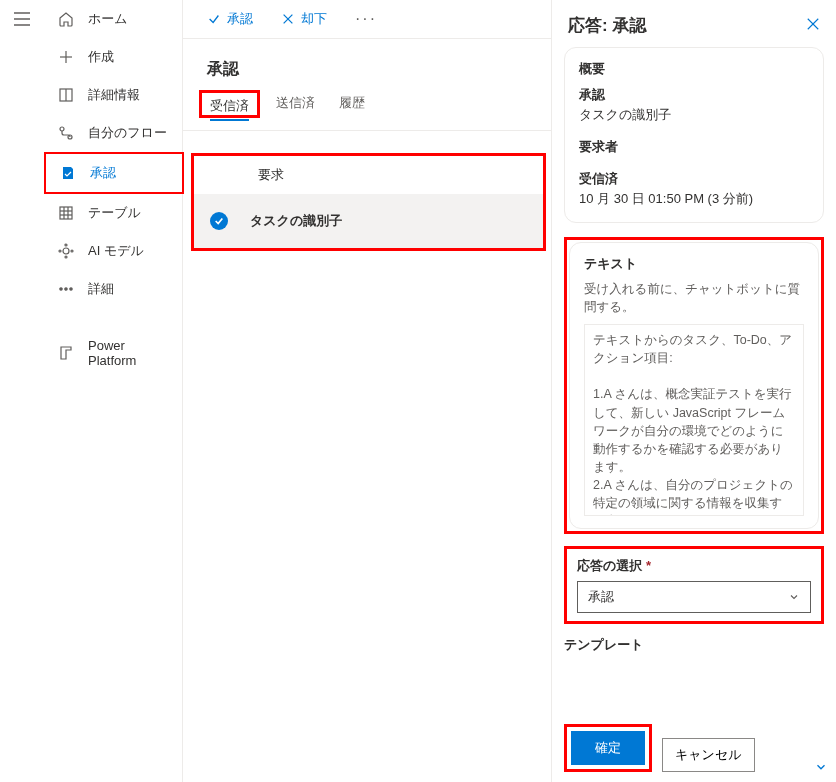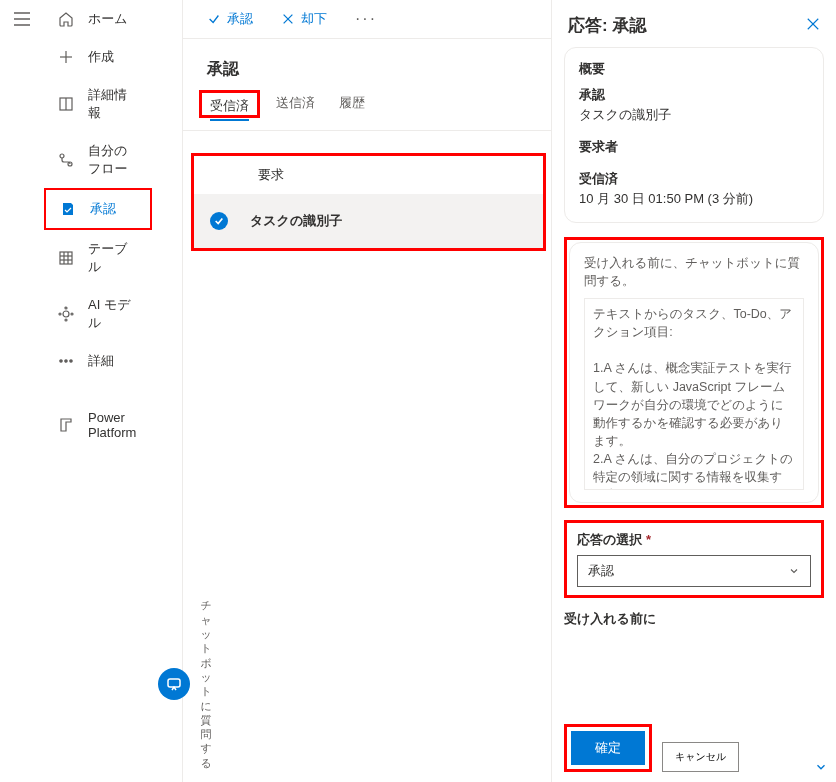--- a/index.html
+++ b/index.html
@@ -50,21 +50,21 @@
     .card-block { margin-bottom: 14px; }
     .card-text { font-size: 13px; color: #323130; margin-bottom: 2px; }
     .red-box { border: 3px solid red; padding: 2px; margin-bottom: 12px; }
     .scroll-area { border: 1px solid #edebe9; height: 192px; overflow-y: auto; padding: 6px 8px; font-size: 12.5px; color: #605e5c; line-height: 1.45; background: #fff; }
     .field-label { font-weight: 600; font-size: 13px; margin-bottom: 6px; }
     .required { color: #a4262c; }
     .select-wrap { border: 1px solid #605e5c; padding: 6px 10px; display: flex; justify-content: space-between; align-items: center; cursor: pointer; font-size: 13px; }
     .footer { padding: 10px 12px; border-top: none; display: flex; gap: 10px; align-items: flex-end; }
     .footer .red-box { padding: 4px; margin-bottom: 0; }
     .btn-primary { background: #0078d4; color: #fff; border: none; padding: 8px 24px; font-size: 13px; cursor: pointer; }
-    .btn-secondary { background: #fff; border: 1px solid #8a8886; padding: 7px 12px; font-size: 10px; cursor: pointer; }
+    .btn-secondary { background: #fff; border: 1px solid #8a8886; padding: 7px 12px; font-size: 13px; cursor: pointer; }
     .scroll-down { position: absolute; right: 8px; bottom: 8px; color: #0078d4; }
     .help-text { font-size: 12.5px; color: #605e5c; margin-bottom: 8px; line-height: 1.4; }
   </style>
 </head>
 <body>
 
 <div class="sidebar">
   <div class="hamburger">
     <svg viewBox="0 0 16 14">
         <line x1="0" y1="1" x2="16" y2="1" stroke="#605e5c" stroke-width="1.5"></line>
@@ -154,29 +154,20 @@
     </div>
     <div style="height:20px"></div>
     <div class="nav-item">
       <span class="nav-icon">
           <svg viewBox="0 0 16 16">
             <path d="M3 2h10v3H8v9H3z"></path>
           </svg>
         </span>
       <span class="nav-label">Power Platform</span>
     </div>
-  </div>
-  <div class="chatbot">
-    <div class="chatbot-icon">
-      <svg width="16" height="16" viewBox="0 0 16 16" fill="none" stroke="#fff" stroke-width="1.5">
-          <rect x="2" y="3" width="12" height="8" rx="2"></rect>
-          <path d="M6 14l2-3 2 3"></path>
-        </svg>
-    </div>
-    <div class="chatbot-text">チャットボットに質問する</div>
   </div>
 </div>
 
 <div class="main">
   <div class="toolbar">
     <span class="tool-link approve">
       <svg width="14" height="14" viewBox="0 0 16 16" fill="none" stroke="#0078d4" stroke-width="1.5">
           <path d="M3 8l4 4 6-8"></path>
         </svg>
       <span>承認</span>
@@ -236,20 +227,21 @@
         <div class="card-text" style="font-weight:600">要求者</div>
       </div>
       <div>
         <div class="card-text" style="font-weight:600">受信済</div>
         <div class="card-text">10 月 30 日 01:50 PM (3 分前)</div>
       </div>
     </div>
 
     <div class="red-box">
       <div class="card" style="margin-bottom:0">
+        <div class="card-label">テキスト</div>
         <div class="help-text">受け入れる前に、チャットボットに質問する。</div>
         <div class="scroll-area" style="white-space:pre-wrap">テキストからのタスク、To-Do、アクション項目:
 
 1.A さんは、概念実証テストを実行して、新しい JavaScript フレームワークが自分の環境でどのように動作するかを確認する必要があります。
 2.A さんは、自分のプロジェクトの特定の領域に関する情報を収集する必要があります</div>
       </div>
     </div>
 
     <div class="red-box">
       <div style="padding:6px 8px">
@@ -259,21 +251,21 @@
         </div>
         <div class="select-wrap">
           <span>承認</span>
           <svg width="12" height="12" viewBox="0 0 16 16" fill="none" stroke="#605e5c" stroke-width="1.5">
               <path d="M4 6l4 4 4-4"></path>
             </svg>
         </div>
       </div>
     </div>
 
-    <div class="field-label" style="margin-top:8px">受け入れる前に</div>
+    <div class="field-label" style="margin-top:8px">テンプレート</div>
   </div>
   <div class="footer">
     <div class="red-box">
       <button class="btn-primary">確定</button>
     </div>
     <button class="btn-secondary">キャンセル</button>
     <svg width="14" height="14" viewBox="0 0 16 16" fill="none" stroke="#0078d4" stroke-width="1.5" style="margin-left:auto" class="scroll-down">
         <path d="M4 6l4 4 4-4"></path>
       </svg>
   </div>

